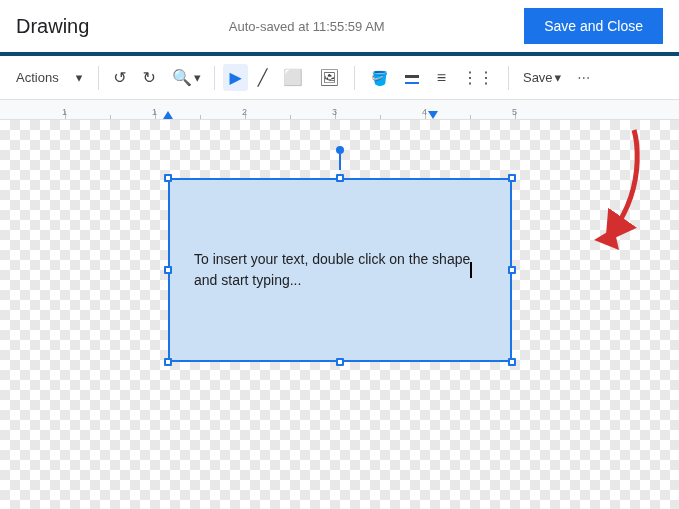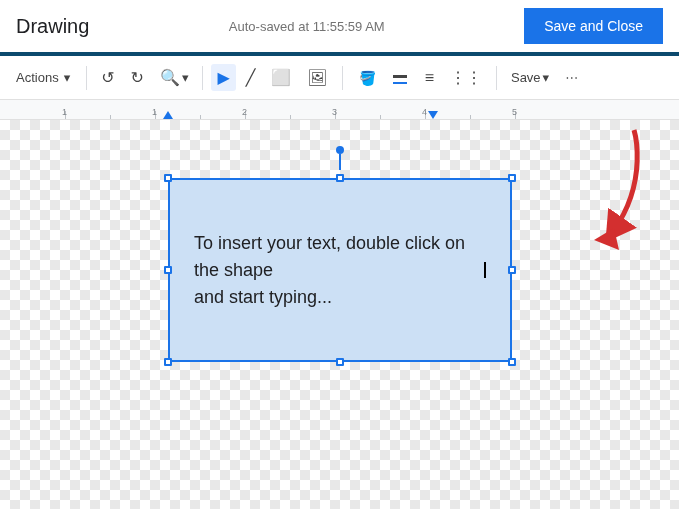--- a/index.html
+++ b/index.html
@@ -66,21 +66,21 @@
       background: #dadce0;
       margin: 0 4px;
     }
     .toolbar-icon {
       font-size: 16px;
       color: #444;
     }
     .actions-btn {
       display: flex;
       align-items: center;
-      gap: 5px;
+      gap: 17px;
       padding: 4px 8px;
       border: none;
       background: transparent;
       cursor: pointer;
       border-radius: 3px;
       font-size: 13px;
       color: #444;
     }
 
     
@@ -160,21 +160,21 @@
     }
     .shape-text {
       position: absolute;
       left: 8px;
       top: 8px;
       right: 8px;
       bottom: 8px;
       display: flex;
       align-items: center;
       padding: 16px;
-      font-size: 18px;
+      font-size: 14px;
       color: #202124;
       line-height: 1.5;
     }
     
     .handle {
       position: absolute;
       width: 8px;
       height: 8px;
       background: #fff;
       border: 2px solid #1a73e8;

